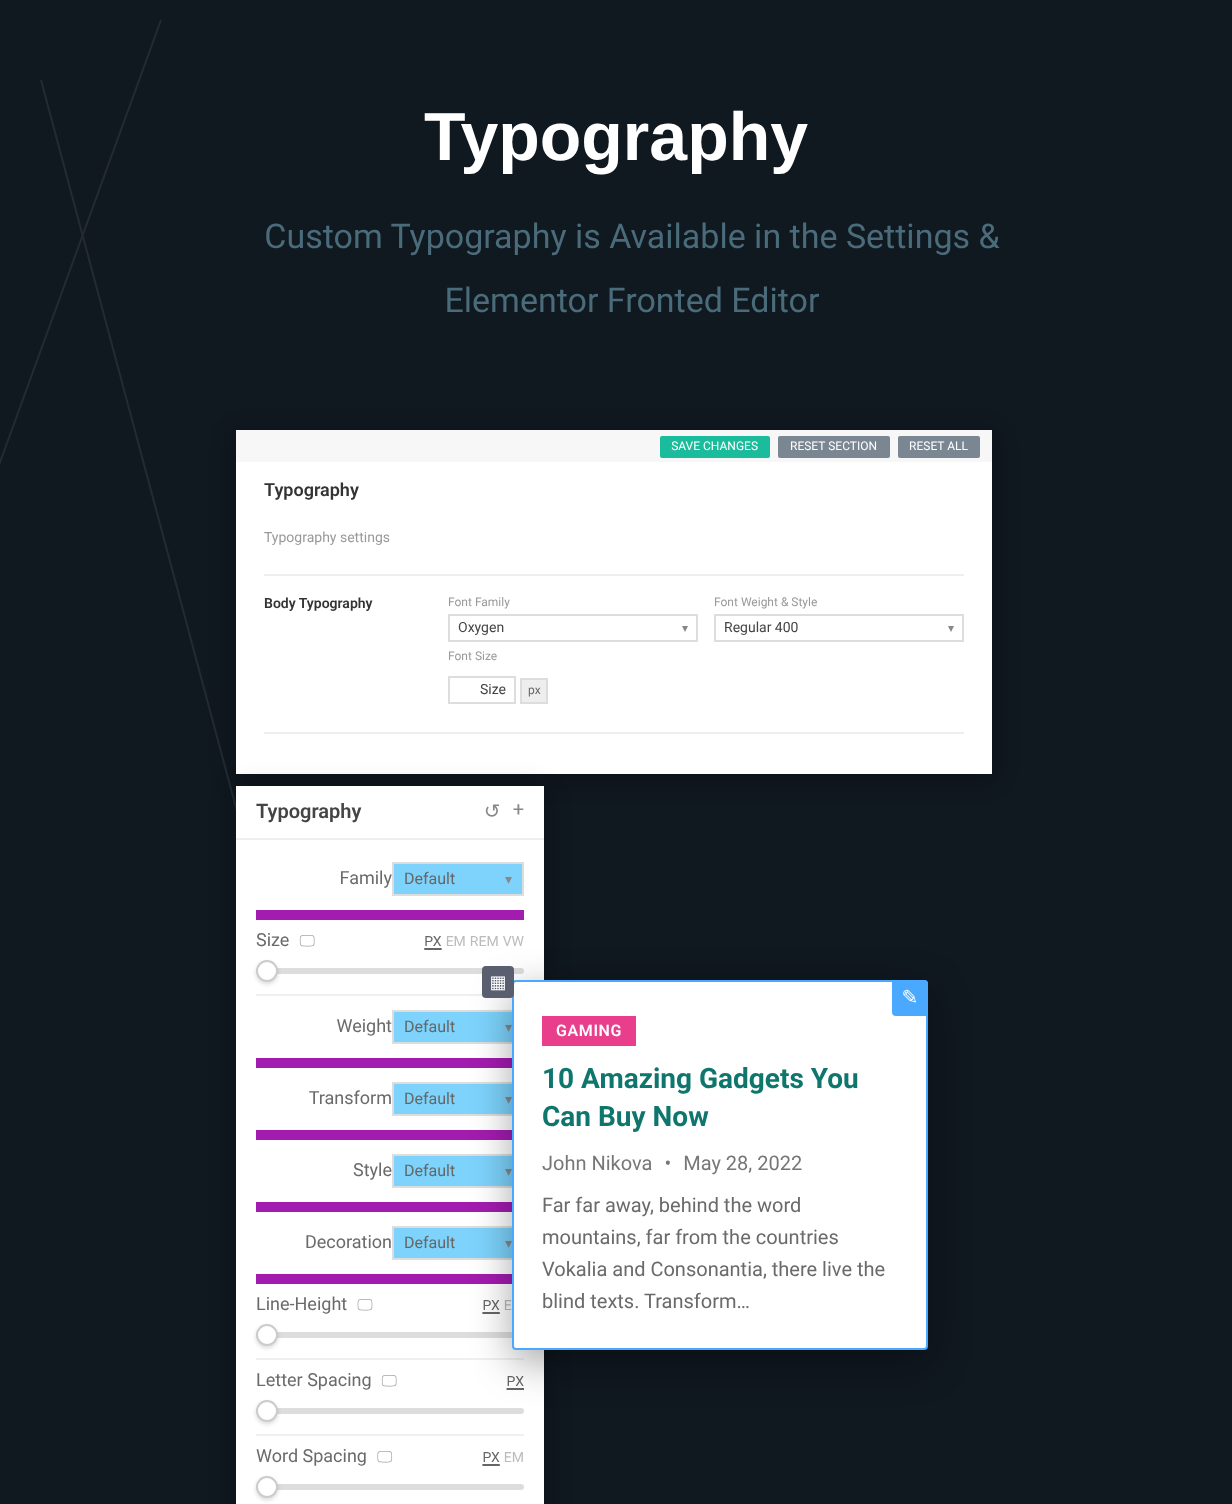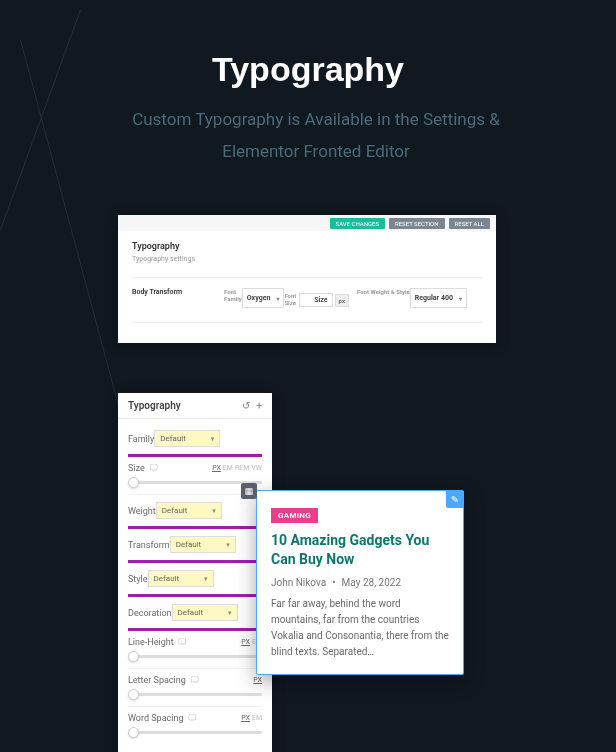--- a/index.html
+++ b/index.html
@@ -10,44 +10,44 @@
 .hero-sub { color: #4a6b7a; font-size: 17px; text-align: center; margin-top: 14px; line-height: 1.9; padding-left: 16px; }
 
 
 .settings-panel { position: absolute; top: 215px; left: 118px; width: 378px; background: #fff; box-shadow: 0 2px 12px rgba(0,0,0,0.3); font-size: 8px; }
 .settings-header-bar { background: #f7f7f7; height: 16px; display: flex; justify-content: flex-end; align-items: center; padding-right: 6px; gap: 4px; }
 .header-btn { font-size: 6px; color: #fff; padding: 2px 6px; border-radius: 1px; cursor: pointer; }
 .btn-save { background: #1abc9c; }
 .btn-reset { background: #7a8793; }
 .settings-body { padding: 10px 14px; }
 .settings-title { font-size: 9px; font-weight: 600; color: #333; }
-.settings-subtitle { font-size: 7px; color: #999; margin-top: 4px; }
+.settings-subtitle { font-size: 7px; color: #999; margin-top: 14px; }
 .settings-row { display: flex; margin-top: 14px; border-top: 1px solid #eee; padding-top: 10px; }
 .settings-row-label { width: 92px; font-size: 7px; font-weight: 600; color: #333; }
 .settings-row-fields { flex: 1; display: flex; gap: 8px; flex-wrap: wrap; }
-.field-group { display: flex; flex-direction: row; font-weight: bold; }
+.field-group { display: flex; flex-direction: column; }
 .field-group.wide { flex: 1; min-width: 100px; }
 .field-label { font-size: 6px; color: #999; margin-bottom: 2px; }
 .field-select { background: #fff; border: 1px solid #ddd; font-size: 7px; padding: 2px 4px; color: #444; display: flex; justify-content: space-between; align-items: center; cursor: pointer; }
 .field-select::after { content: "▾"; font-size: 6px; color: #888; margin-left: 6px; }
 .size-group { display: flex; align-items: center; gap: 2px; margin-top: 4px; }
 .size-input { width: 34px; border: 1px solid #ddd; font-size: 7px; padding: 2px 4px; text-align: right; color: #444; }
 .size-unit { background: #eee; border: 1px solid #ddd; font-size: 6px; padding: 2px 3px; color: #666; }
 
 
 .elementor-panel { position: absolute; top: 393px; left: 118px; width: 154px; background: #fff; box-shadow: 0 2px 12px rgba(0,0,0,0.3); font-size: 9px; color: #5a5a5a; }
 .ep-header { display: flex; justify-content: space-between; align-items: center; padding: 7px 10px; border-bottom: 1px solid #eee; }
 .ep-header-title { font-weight: 600; font-size: 10px; color: #444; }
 .ep-header-actions { display: flex; gap: 6px; color: #888; }
 .ep-icon { cursor: pointer; font-size: 10px; }
 .ep-body { padding: 4px 10px 10px; }
-.ep-row { display: flex; justify-content: flex-start; align-items: center; padding: 7px 0; border-bottom: 3px solid #a21caf; }
+.ep-row { display: flex; justify-content: flex-end; align-items: center; padding: 7px 0; border-bottom: 5px solid #a21caf; }
 .ep-row:last-child { border-bottom: none; }
 .ep-label { font-size: 9px; color: #6a6a6a; display: flex; align-items: center; gap: 5px; }
-.ep-select { width: 66px; border: 1px solid #ddd; font-size: 8px; padding: 3px 5px; color: #666; display: flex; justify-content: space-between; align-items: center; cursor: pointer; background: #fef9c3; }
+.ep-select { width: 66px; border: 1px solid #ddd; font-size: 8px; padding: 3px 5px; color: #666; display: flex; justify-content: space-between; align-items: center; cursor: pointer; background: #7dd3fc; }
 .ep-select::after { content: "▾"; font-size: 7px; color: #888; }
 .ep-units { display: flex; gap: 2px; font-size: 7px; color: #bbb; }
 .ep-unit { cursor: pointer; }
 .ep-unit.active { color: #666; text-decoration: underline; }
 .ep-slider-row { padding: 6px 0 10px; border-bottom: 1px solid #f0f0f0; }
 .ep-slider-top { display: flex; justify-content: space-between; align-items: center; margin-bottom: 8px; }
 .ep-slider-track { height: 3px; background: #ddd; border-radius: 2px; position: relative; }
 .ep-slider-knob { position: absolute; top: -4px; left: 0; width: 11px; height: 11px; background: #fff; border: 1px solid #ccc; border-radius: 50%; box-shadow: 0 1px 2px rgba(0,0,0,.15); }
 .device-icon { font-size: 8px; color: #aaa; }
 
@@ -82,21 +82,21 @@
   <div class="settings-header-bar">
     <div class="header-btn btn-save">SAVE CHANGES</div>
     <div class="header-btn btn-reset">RESET SECTION</div>
     <div class="header-btn btn-reset">RESET ALL</div>
   </div>
   <div class="settings-body">
     <div class="settings-title">Typography</div>
     <div class="settings-subtitle">Typography settings</div>
 
     <div class="settings-row">
-      <div class="settings-row-label">Body Transform</div>
+      <div class="settings-row-label">Body Typography</div>
       <div class="settings-row-fields">
         <div class="field-group wide">
           <div class="field-label">Font Family</div>
           <div class="field-select">
               <span>Oxygen</span>
             </div>
           <div class="field-label" style="margin-top:4px">Font Size</div>
           <div class="size-group">
             <div class="size-input">Size</div>
             <div class="size-unit">px</div>
@@ -229,14 +229,14 @@
 <div class="card">
   <div class="card-handle-left">▦</div>
   <div class="card-handle-right">✎</div>
   <span class="card-badge">GAMING</span>
   <h3 class="card-title">10 Amazing Gadgets You Can Buy Now</h3>
   <div class="card-meta">
     <span>John Nikova</span>
     <span class="dot">•</span>
     <span>May 28, 2022</span>
   </div>
-  <p class="card-excerpt">Far far away, behind the word mountains, far from the countries Vokalia and Consonantia, there from the blind texts. Separated…</p>
+  <p class="card-excerpt">Far far away, behind the word mountains, far from the countries Vokalia and Consonantia, there live the blind texts. Transform…</p>
 </div>
 
 </body></html>

